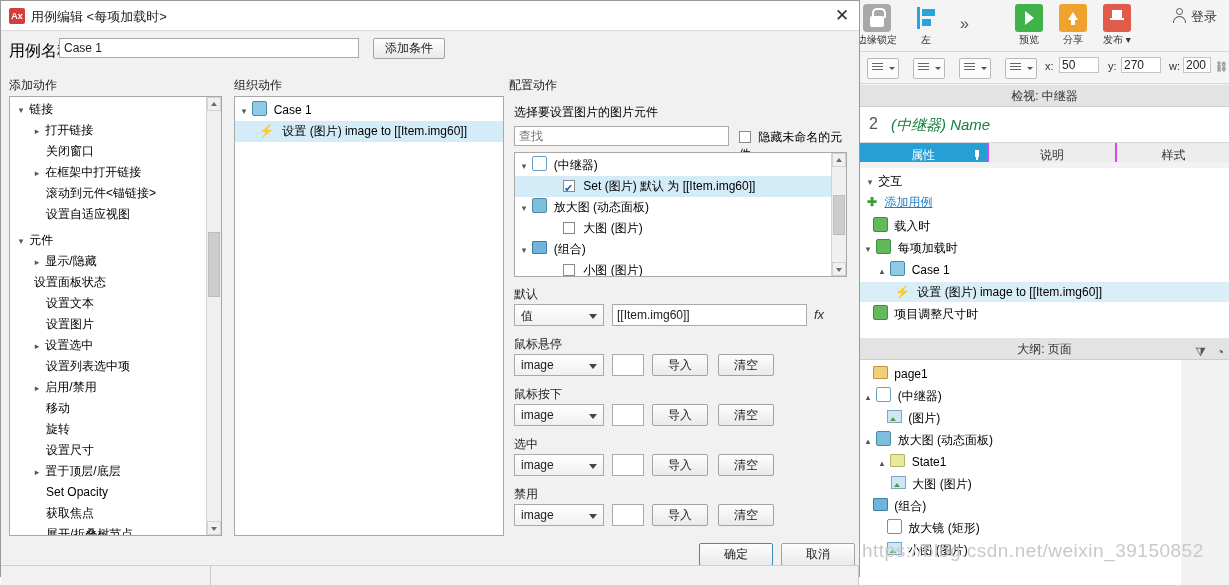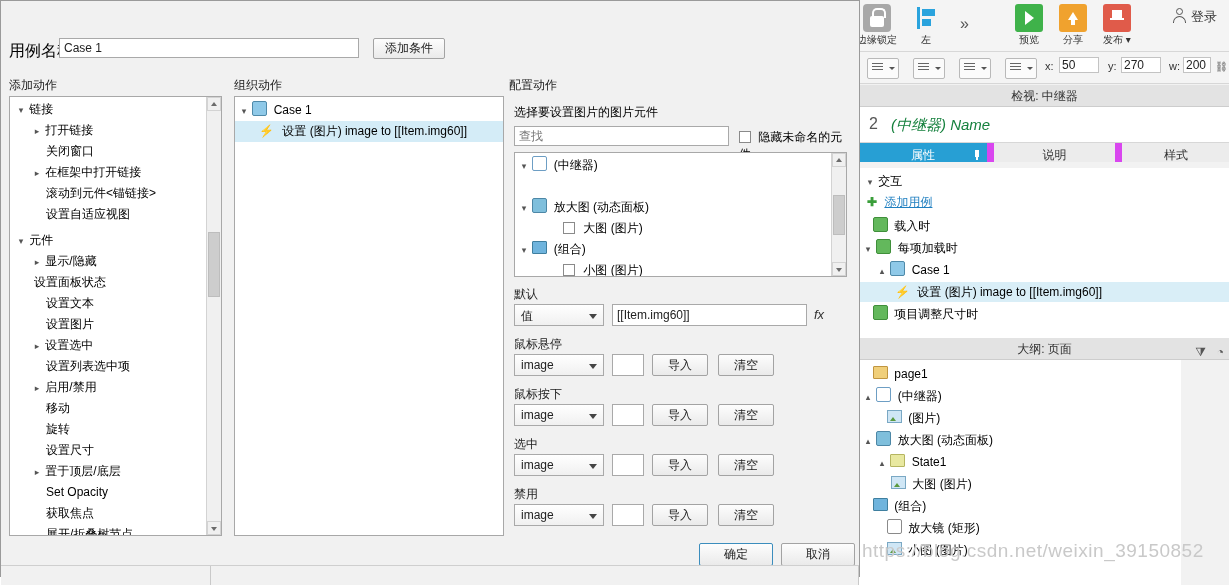--- a/index.html
+++ b/index.html
@@ -82,21 +82,21 @@
   .rp-name .num { position:absolute; left: 10px; top: 8px; font-size: 16px; color: #555;}
   .rp-name .nm { position:absolute; left: 32px; top: 9px; font-size: 15px; color: #15803d; font-style: italic;}
   .rp-tabs {
     position: absolute; left: 0; top: 143px; width: 371px; height: 25px;
   }
   .rp-tab {
     position: absolute; top: 0; height: 19px; line-height: 25px;
     text-align: center; font-size: 12px; box-sizing: border-box;
   }
   .rp-tab.active { background: #279fd4; color: #fff; }
-  .rp-tab.inactive { background: #ececec; color: #333; border-left: 7px solid #d946ef;}
+  .rp-tab.inactive { background: #ececec; color: #333; border-left: 2px solid #d946ef;}
   .pin {
     position: absolute; right: 6px; top: 7px; width: 8px; height: 10px;
   }
   .rp-body {
     position: absolute; left: 0; top: 168px; width: 371px; height: 170px;
     background: #fff; overflow: hidden;
   }
   .tree-row {
     position: absolute; left: 0; height: 20px; line-height: 20px;
     font-size: 12px; white-space: nowrap; width: 371px;
@@ -444,20 +444,25 @@
         <span class="ico-img"></span>
         <span>小图 (图片)</span>
       </div>
     </div>
   </div>
 
   <div class="watermark">https://blog.csdn.net/weixin_39150852</div>
 
   <div class="dialog">
 
+    <div class="dlg-title">
+      <span class="ax-logo">Ax</span>
+      <span class="t">用例编辑 &lt;每项加载时&gt;</span>
+      <span class="dlg-close">✕</span>
+    </div>
 
     <div class="row-name">
       <span class="lbl">用例名称</span>
       <input class="inp" style="position: absolute; left: 58px; top: 7px; width: 300px; height: 20px;" value="Case 1">
       <div class="btn" style="position:absolute;left:372px;top:7px;width:72px;height:21px;line-height:19px;">添加条件</div>
     </div>
 
     <span class="col-hdr" style="left:8px;top:76px;">添加动作</span>
     <span class="col-hdr" style="left:233px;top:76px;">组织动作</span>
     <span class="col-hdr" style="left:508px;top:76px;">配置动作</span>
@@ -565,20 +570,24 @@
         <span class="chk"></span>
         <span style="margin-left:4px;">隐藏未命名的元件</span>
       </div>
 
       <div class="panel" style="left:0;top:56px;width:333px;height:125px;">
         <div class="list-row" style="top:2px;left:4px;">
           <span class="caret">▾</span>
           <span class="ico-sq" style="background:#fff;border:1px solid #6d9ec4;"></span>
           <span>(中继器)</span>
         </div>
+        <div class="list-row" style="top:23px;left:0;width:316px;background:#d4ecf7;">
+          <span class="chk checked" style="margin-left:48px;"></span>
+          <span style="margin-left:5px;">Set (图片) 默认 为 [[Item.img60]]</span>
+        </div>
         <div class="list-row" style="top:44px;left:4px;">
           <span class="caret">▾</span>
           <span class="ico-sq" style="background:#7fbfdc;border:1px solid #4d87a6;"></span>
           <span>放大图 (动态面板)</span>
         </div>
         <div class="list-row" style="top:65px;left:48px;">
           <span class="chk"></span>
           <span style="margin-left:5px;">大图 (图片)</span>
         </div>
         <div class="list-row" style="top:86px;left:4px;">

